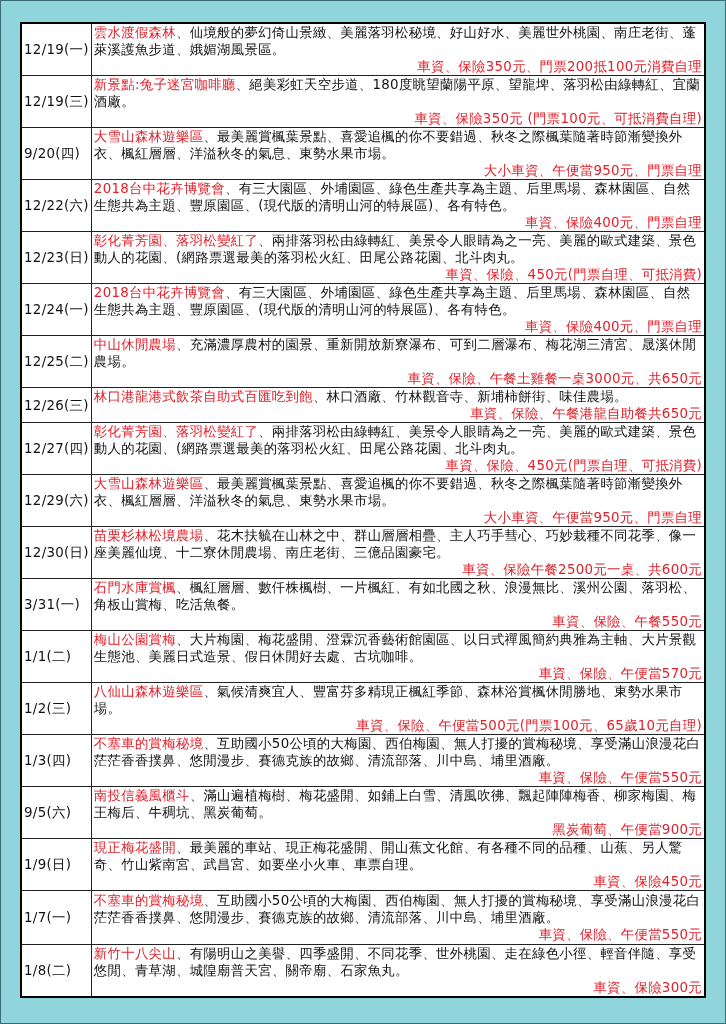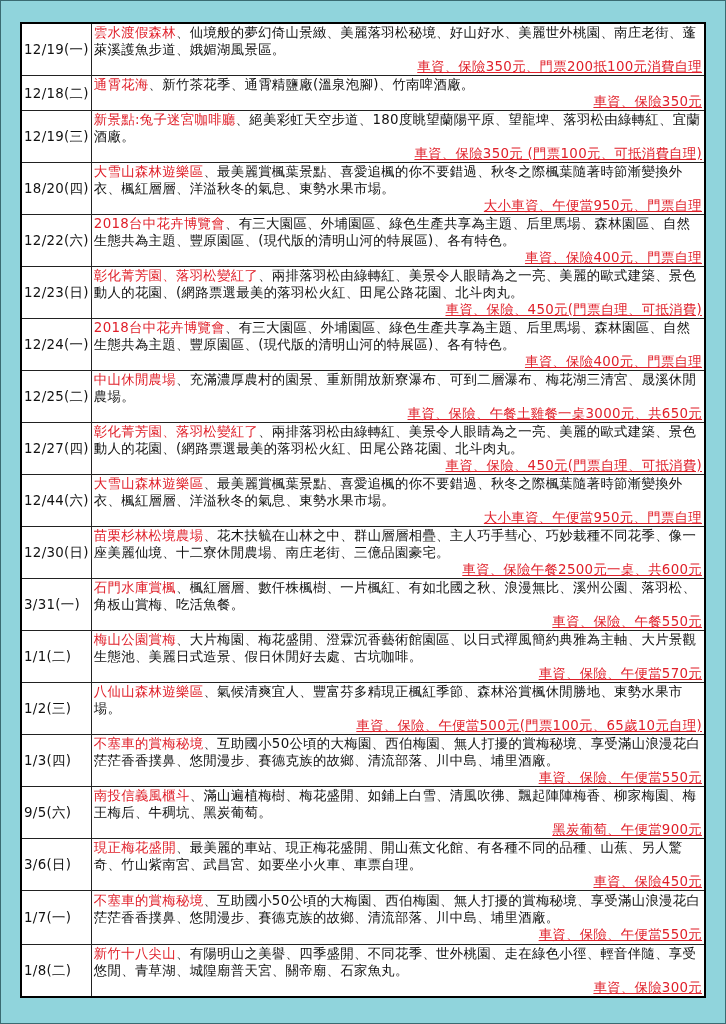--- a/index.html
+++ b/index.html
@@ -3,56 +3,49 @@
 <meta charset="utf-8">
 <style>
   html,body{margin:0;padding:0;}
   body{width:726px;height:1024px;background:#90d4dc;position:relative;overflow:hidden;font-family:"DejaVu Sans","Liberation Sans",sans-serif;}
   .frame{position:absolute;left:0;top:0;width:724px;height:1022px;border:1px solid #3a6b72;}
   table.sched{position:absolute;left:20px;top:22px;width:686px;border-collapse:collapse;background:#fff;border:2px solid #000;}
   table.sched td{border:1px solid #222;padding:0 2px;vertical-align:middle;font-size:13.4px;line-height:17px;color:#111;letter-spacing:0.3px;}
   td.date{width:56px;white-space:nowrap;font-size:13.4px;padding:0 0 0 1px;}
   td.desc{padding:1px 2px 0 2px;}
   .hl{color:#e0202a;}
-  .price{display:block;text-align:right;color:#e0202a;text-decoration:underline;}
+  .price{display:block;text-align:right;color:#e0202a;}
 </style>
 </head>
 <body>
 
 <div class="frame"></div>
 
 <table class="sched">
   <tbody id="sched-body">
 
   <tr style="height: 34px;">
     <td class="date">12/19(一)</td>
     <td class="desc">
       <span class="hl">雲水渡假森林</span><span>、仙境般的夢幻倚山景緻、美麗落羽松秘境、好山好水、美麗世外桃園、南庄老街、蓬萊溪護魚步道、娥媚湖風景區。</span>
       <span class="price">車資、保險350元、門票200抵100元消費自理</span>
     </td>
   </tr>
 
-  <tr style="height: 20px;">
-    <td class="date">12/18(二)</td>
-    <td class="desc">
-      <span class="hl">通霄花海</span><span>、新竹茶花季、通霄精鹽廠(溫泉泡腳)、竹南啤酒廠。</span>
-      <span class="price">車資、保險350元</span>
-    </td>
-  </tr>
 
   <tr style="height: 36px;">
     <td class="date">12/19(三)</td>
     <td class="desc">
       <span class="hl">新景點:兔子迷宮咖啡廳</span><span>、絕美彩虹天空步道、180度眺望蘭陽平原、望龍埤、落羽松由綠轉紅、宜蘭酒廠。</span>
       <span class="price">車資、保險350元 (門票100元、可抵消費自理)</span>
     </td>
   </tr>
 
   <tr style="height: 34px;">
-    <td class="date">18/20(四)</td>
+    <td class="date">9/20(四)</td>
     <td class="desc">
       <span class="hl">大雪山森林遊樂區</span><span>、最美麗賞楓葉景點、喜愛追楓的你不要錯過、秋冬之際楓葉隨著時節漸變換外衣、楓紅層層、洋溢秋冬的氣息、東勢水果市場。</span>
       <span class="price">大小車資、午便當950元、門票自理</span>
     </td>
   </tr>
 
   <tr style="height: 51px;">
     <td class="date">12/22(六)</td>
     <td class="desc">
       <span class="hl">2018台中花卉博覽會</span><span>、有三大園區、外埔園區、綠色生產共享為主題、后里馬場、森林園區、自然生態共為主題、豐原園區、(現代版的清明山河的特展區)、各有特色。</span>
@@ -77,31 +70,38 @@
   </tr>
 
   <tr style="height: 34px;">
     <td class="date">12/25(二)</td>
     <td class="desc">
       <span class="hl">中山休閒農場</span><span>、充滿濃厚農村的園景、重新開放新寮瀑布、可到二層瀑布、梅花湖三清宮、晟溪休閒農場。</span>
       <span class="price">車資、保險、午餐土雞餐一桌3000元、共650元</span>
     </td>
   </tr>
 
+  <tr style="height: 34px;">
+    <td class="date">12/26(三)</td>
+    <td class="desc">
+      <span class="hl">林口港龍港式飲茶自助式百匯吃到飽</span><span>、林口酒廠、竹林觀音寺、新埔柿餅街、味佳農場。</span>
+      <span class="price">車資、保險、午餐港龍自助餐共650元</span>
+    </td>
+  </tr>
 
   <tr style="height: 51px;">
     <td class="date">12/27(四)</td>
     <td class="desc">
       <span class="hl">彰化菁芳園、落羽松變紅了</span><span>、兩排落羽松由綠轉紅、美景令人眼睛為之一亮、美麗的歐式建築、景色動人的花園、(網路票選最美的落羽松火紅、田尾公路花園、北斗肉丸。</span>
       <span class="price">車資、保險、450元(門票自理、可抵消費)</span>
     </td>
   </tr>
 
   <tr style="height: 34px;">
-    <td class="date">12/44(六)</td>
+    <td class="date">12/29(六)</td>
     <td class="desc">
       <span class="hl">大雪山森林遊樂區</span><span>、最美麗賞楓葉景點、喜愛追楓的你不要錯過、秋冬之際楓葉隨著時節漸變換外衣、楓紅層層、洋溢秋冬的氣息、東勢水果市場。</span>
       <span class="price">大小車資、午便當950元、門票自理</span>
     </td>
   </tr>
 
   <tr style="height: 34px;">
     <td class="date">12/30(日)</td>
     <td class="desc">
       <span class="hl">苗栗杉林松境農場</span><span>、花木扶毓在山林之中、群山層層相疊、主人巧手彗心、巧妙栽種不同花季、像一座美麗仙境、十二寮休閒農場、南庄老街、三億品園豪宅。</span>
@@ -143,21 +143,21 @@
 
   <tr style="height: 34px;">
     <td class="date">9/5(六)</td>
     <td class="desc">
       <span class="hl">南投信義風櫃斗</span><span>、滿山遍植梅樹、梅花盛開、如鋪上白雪、清風吹彿、飄起陣陣梅香、柳家梅園、梅王梅后、牛稠坑、黑炭葡萄。</span>
       <span class="price">黑炭葡萄、午便當900元</span>
     </td>
   </tr>
 
   <tr style="height: 34px;">
-    <td class="date">3/6(日)</td>
+    <td class="date">1/9(日)</td>
     <td class="desc">
       <span class="hl">現正梅花盛開</span><span>、最美麗的車站、現正梅花盛開、開山蕉文化館、有各種不同的品種、山蕉、另人驚奇、竹山紫南宮、武昌宮、如要坐小火車、車票自理。</span>
       <span class="price">車資、保險450元</span>
     </td>
   </tr>
 
   <tr style="height: 54px;">
     <td class="date">1/7(一)</td>
     <td class="desc">
       <span class="hl">不塞車的賞梅秘境</span><span>、互助國小50公頃的大梅園、西伯梅園、無人打擾的賞梅秘境、享受滿山浪漫花白茫茫香香撲鼻、悠閒漫步、賽德克族的故鄉、清流部落、川中島、埔里酒廠。</span>

